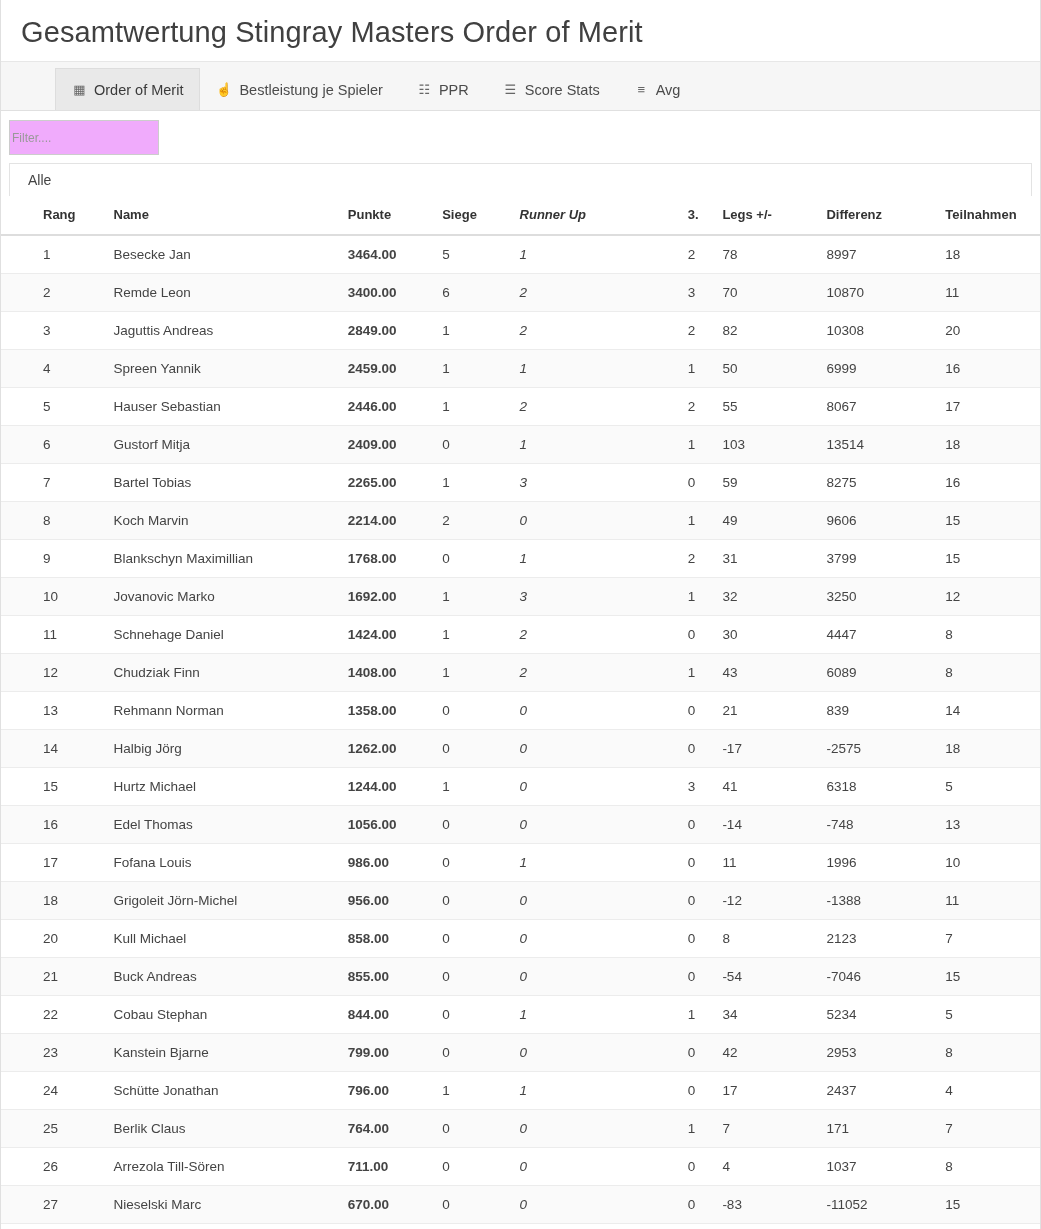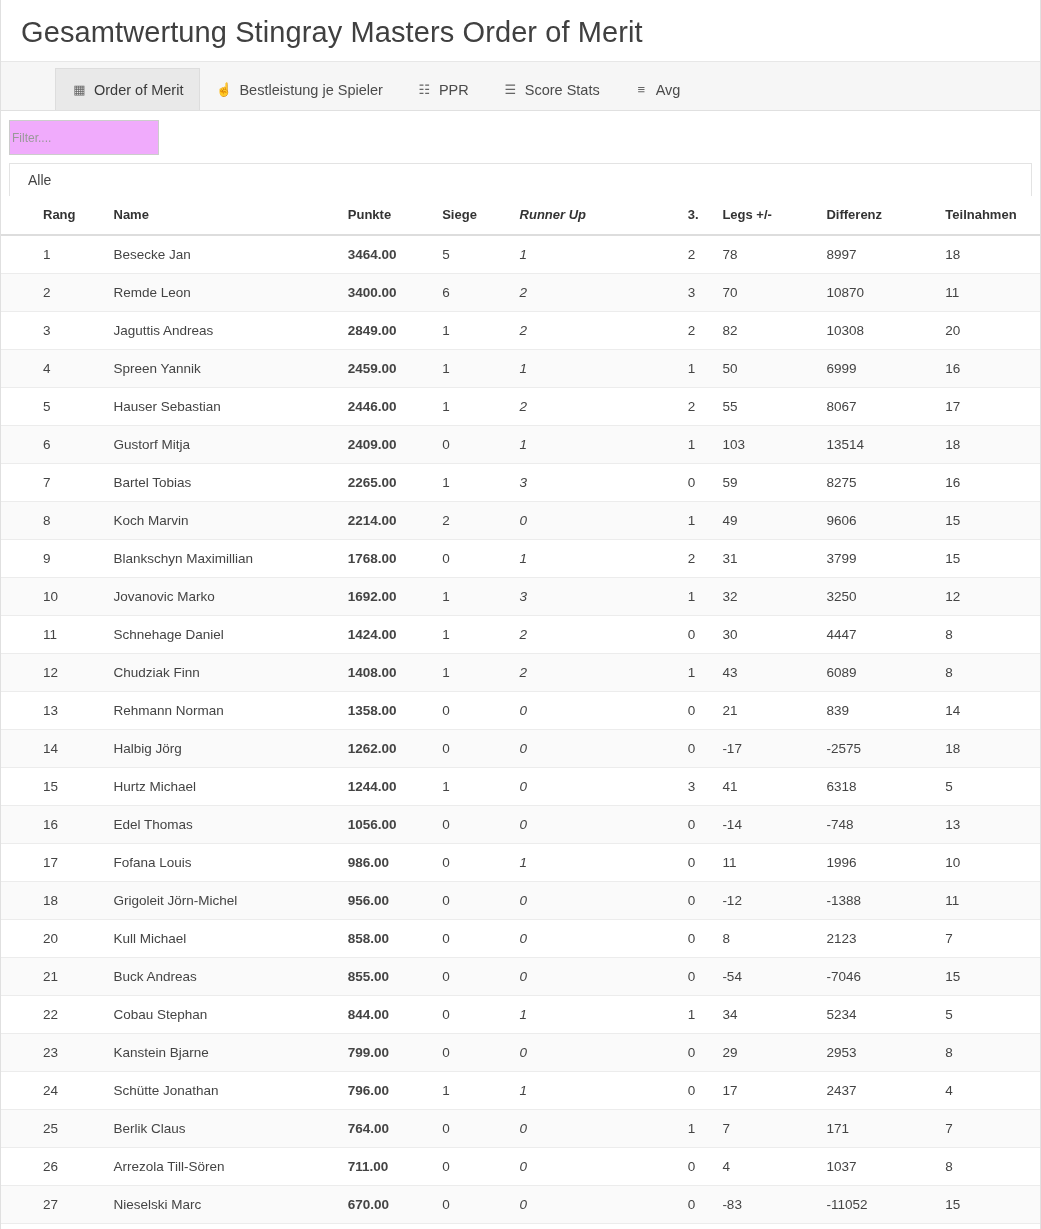--- a/index.html
+++ b/index.html
@@ -404,21 +404,21 @@
           <td class="c-diff">5234</td>
           <td class="c-teil">5</td>
         </tr>
         <tr>
           <td class="c-rang">23</td>
           <td class="c-name">Kanstein Bjarne</td>
           <td class="c-punkte">799.00</td>
           <td class="c-siege">0</td>
           <td class="c-runner">0</td>
           <td class="c-dritt">0</td>
-          <td class="c-legs">29</td>
+          <td class="c-legs">42</td>
           <td class="c-diff">2953</td>
           <td class="c-teil">8</td>
         </tr>
         <tr>
           <td class="c-rang">24</td>
           <td class="c-name">Schütte Jonathan</td>
           <td class="c-punkte">796.00</td>
           <td class="c-siege">1</td>
           <td class="c-runner">1</td>
           <td class="c-dritt">0</td>

